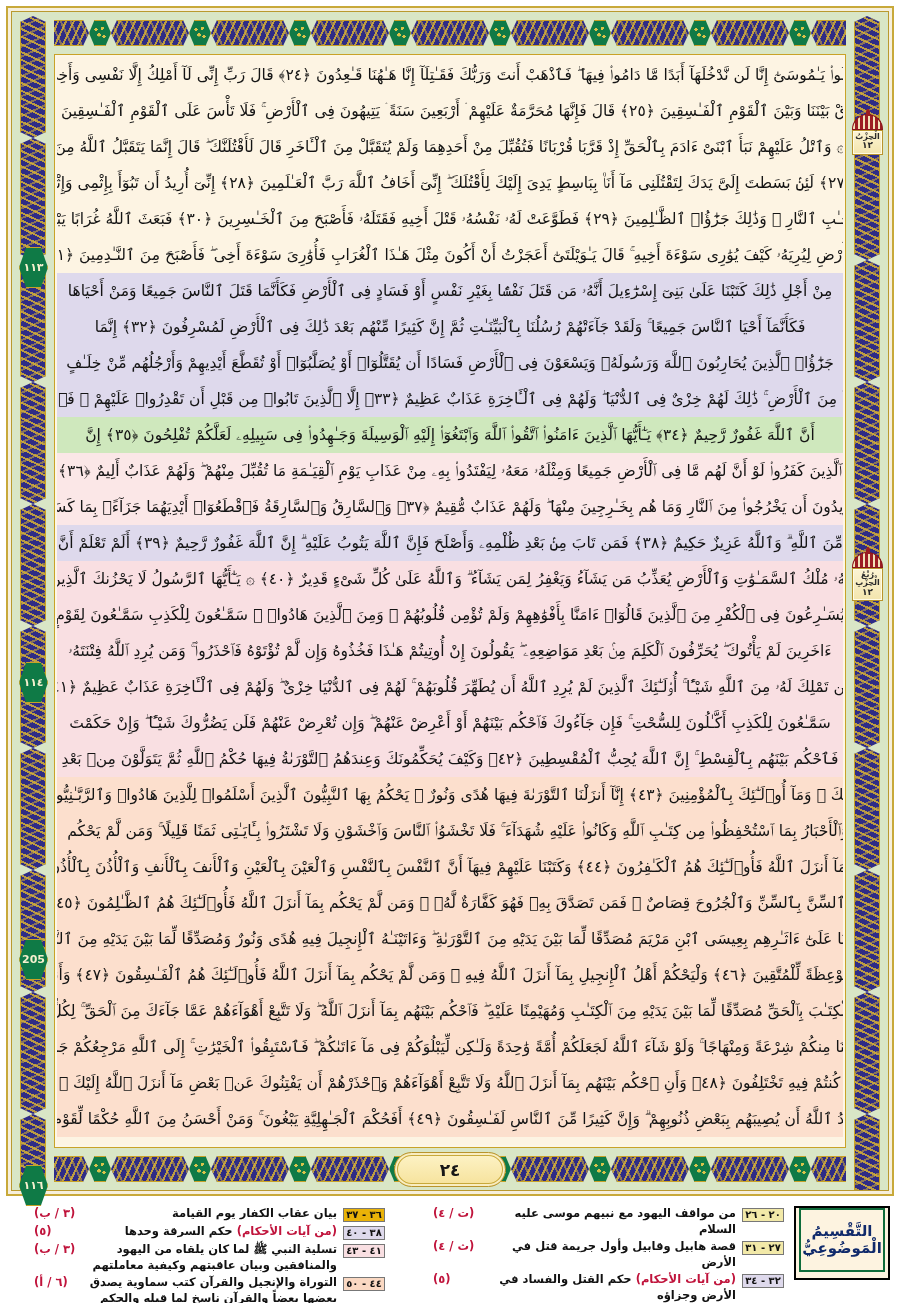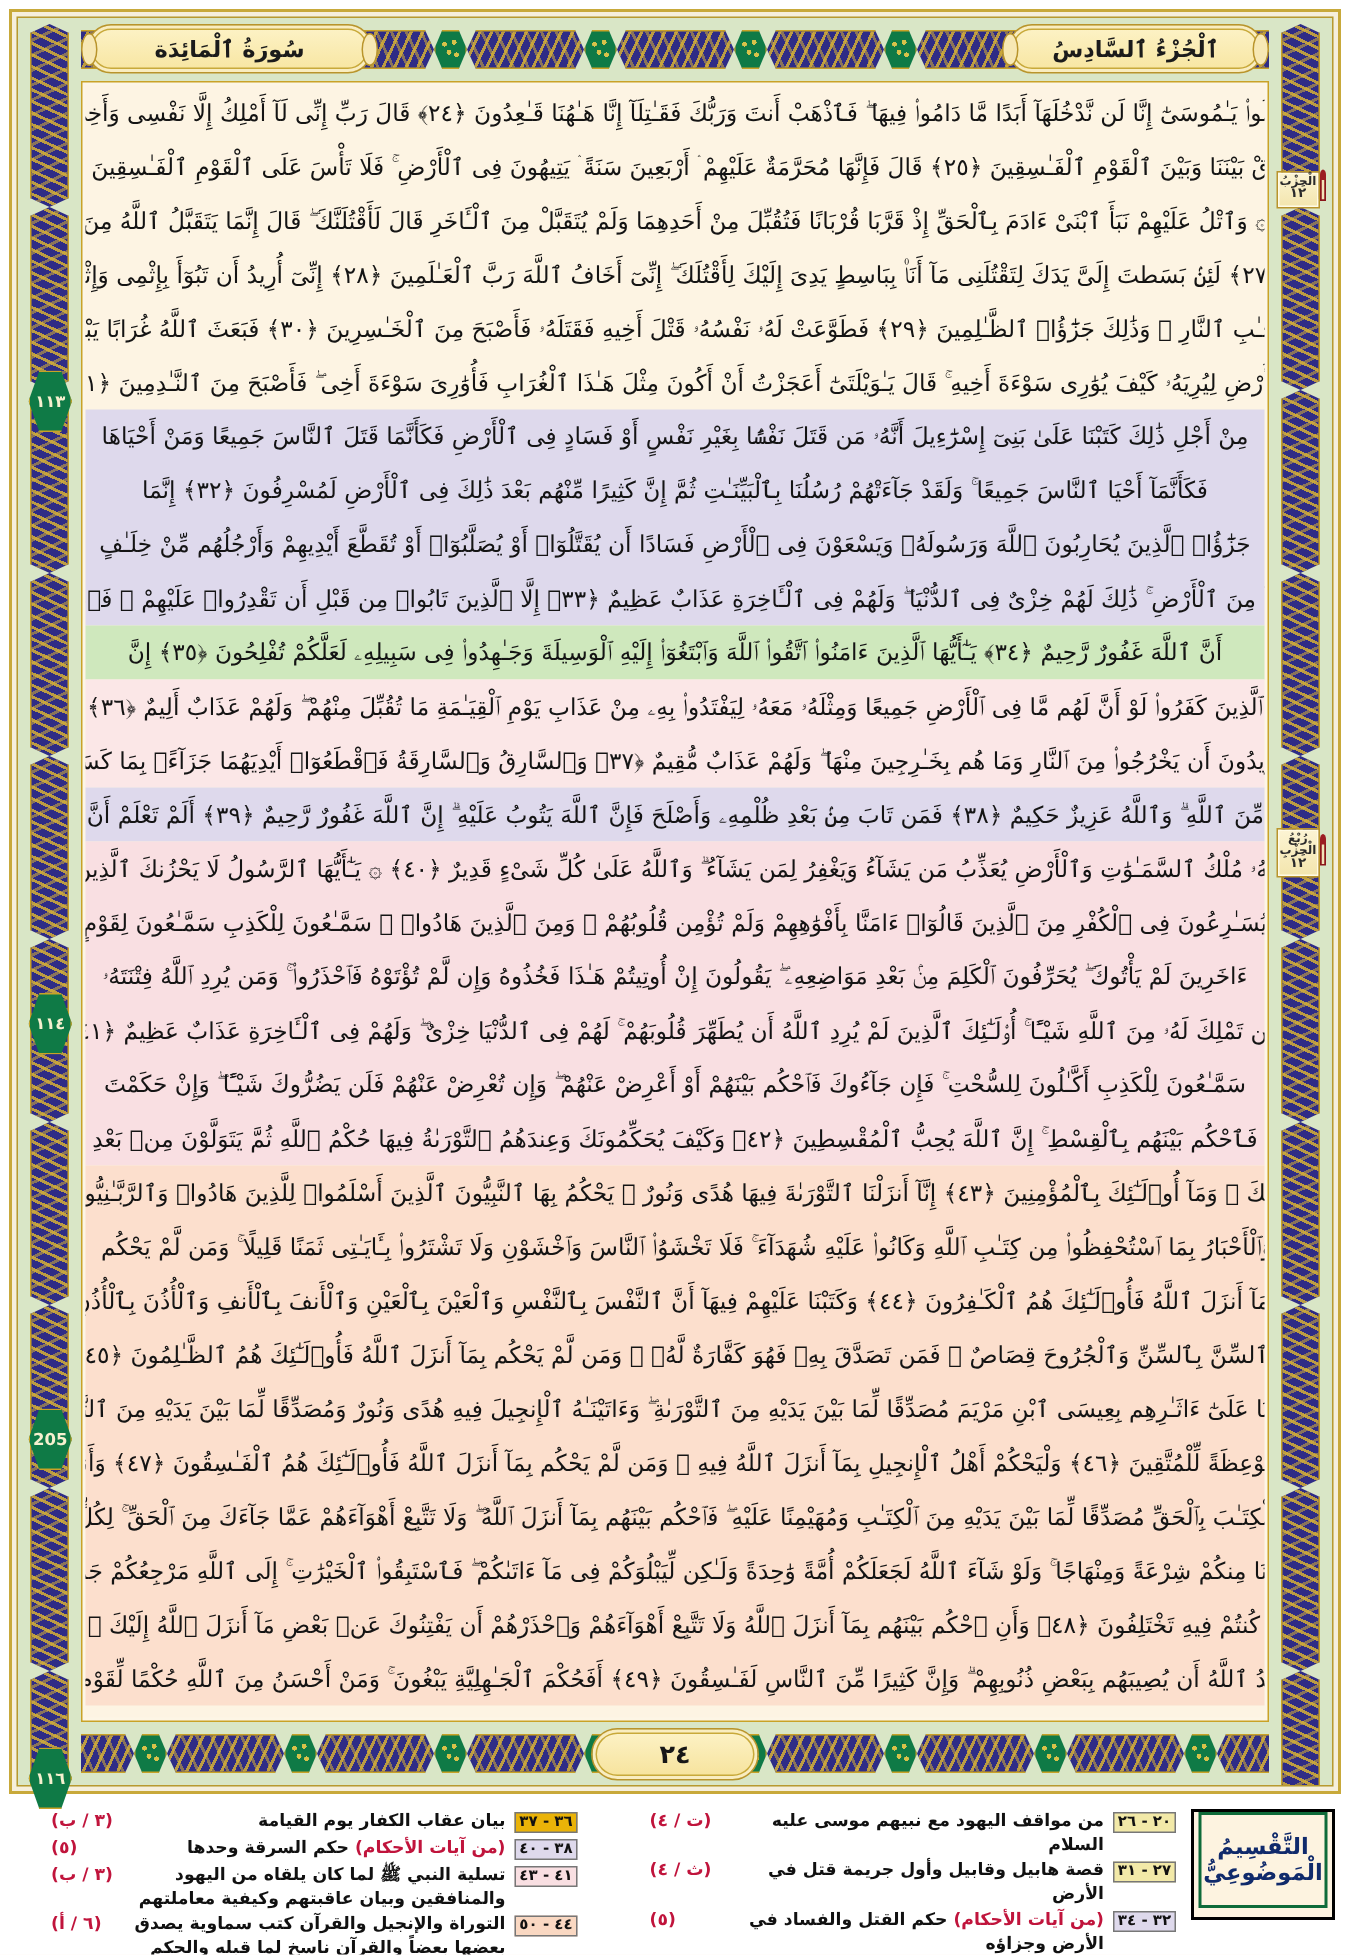--- a/index.html
+++ b/index.html
@@ -137,21 +137,21 @@
     display:flex; align-items:center; justify-content:center;
     z-index:8;
   }
   .ayah-mark span { color:#f6f0cf; font-size:11px; font-weight:700; }
 
   
   .hizb {
     position:absolute; right:4px;
     width:33px;
     z-index:8;
-    display:flex; flex-direction:row; align-items:center;
+    display:flex; flex-direction:column; align-items:center;
   }
   .hizb .dome {
     width:31px; height:16px;
     background:
       repeating-linear-gradient(90deg, #f2e3b8 0 2px, #9c1d22 2px 5px),
       #9c1d22;
     border:1px solid #8a1519;
     border-radius:16px 16px 0 0;
     position:relative;
   }
@@ -340,26 +340,20 @@
             <div class="loz-v" style="height: 122px;"></div>
             <div class="loz-v" style="height: 122px;"></div>
             <div class="loz-v" style="height: 122px;"></div>
             <div class="loz-v" style="height: 122px;"></div>
             <div class="loz-v" style="height: 122px;"></div>
             <div class="loz-v" style="height: 122px;"></div>
             <div class="loz-v" style="height: 122px;"></div>
           </div>
       </div>
 
-      <div class="cartouche" id="cart-juz">
-        <span>ٱلْجُزْءُ ٱلسَّادِسُ</span>
-      </div>
-      <div class="cartouche" id="cart-surah">
-        <span>سُورَةُ ٱلْمَائِدَة</span>
-      </div>
 
       <div class="page-number">
         <span>٢٤</span>
       </div>
 
       <div id="ayah-marks-host">
           <div class="ayah-mark" style="top: 235px;">
             <span>١١٣</span>
           </div>
           <div class="ayah-mark" style="top: 650px;">

